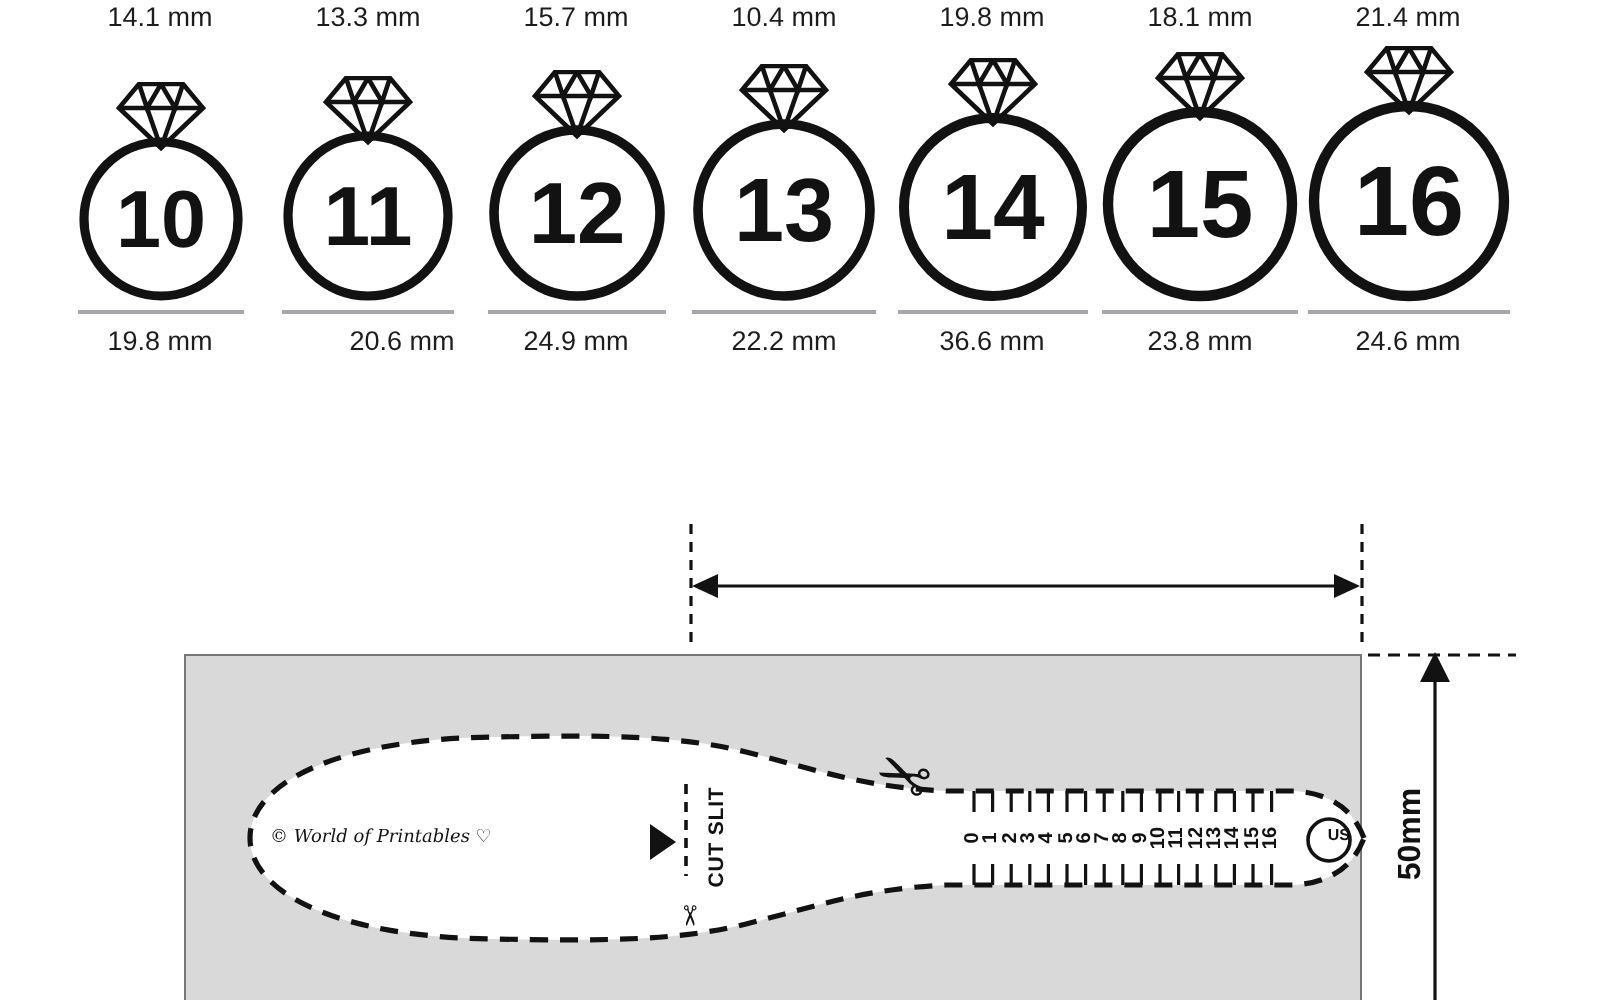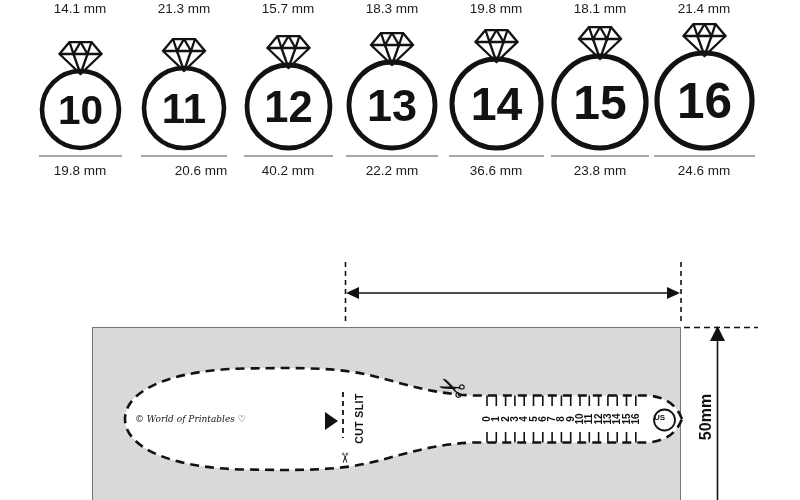--- a/index.html
+++ b/index.html
@@ -20,32 +20,32 @@
          font-family:"DejaVu Serif",serif;font-style:italic;font-size:9px;color:#121212;}
   .yrs{position:absolute;left:227px;top:413px;width:92px;text-align:center;
        font-size:13px;font-weight:700;letter-spacing:.2px;color:#121212;}
   .tri{position:absolute;left:325px;top:412px;width:0;height:0;
        border-left:13px solid #121212;border-top:9px solid transparent;border-bottom:9px solid transparent;}
   .cut-slit{position:absolute;left:333px;top:412px;width:52px;height:13px;line-height:13px;text-align:center;
             transform:rotate(-90deg);font-size:10.5px;font-weight:700;letter-spacing:.4px;color:#121212;}
   .ruler-nums{position:absolute;left:0;top:0;width:800px;height:500px;pointer-events:none;}
   .ruler-num{position:absolute;top:407px;width:24px;height:24px;line-height:24px;text-align:center;
              transform:rotate(-90deg);font-size:10px;font-weight:700;color:#121212;}
-  .us-badge{position:absolute;left:654px;top:413px;width:21px;text-align:left;
+  .us-badge{position:absolute;left:654px;top:413px;width:21px;text-align:right;
             font-size:8px;font-weight:700;color:#121212;}
 </style>
 </head>
 <body>
 
 <div class="stage">
 
   <div class="mm-label" style="left:28px;top:1px">14.1 mm</div>
-  <div class="mm-label" style="left:132px;top:1px">21.3 mm</div>
+  <div class="mm-label" style="left:132px;top:1px">13.3 mm</div>
   <div class="mm-label" style="left:236px;top:1px">15.7 mm</div>
-  <div class="mm-label" style="left:340px;top:1px">18.3 mm</div>
+  <div class="mm-label" style="left:340px;top:1px">10.4 mm</div>
   <div class="mm-label" style="left:444px;top:1px">19.8 mm</div>
   <div class="mm-label" style="left:548px;top:1px">18.1 mm</div>
   <div class="mm-label" style="left:652px;top:1px">21.4 mm</div>
 
   <svg class="ring-svg" style="left:36.5px;top:41px" width="87" height="111" viewBox="0 0 87 111">
     <g transform="translate(43.5,0)">
         <use href="#diamond"></use>
       <circle cx="0" cy="68.5" r="38.5" fill="none" stroke="#121212" stroke-width="4.6"></circle>
       <text x="0" y="82.5" text-anchor="middle" font-size="40.5" font-weight="bold" fill="#121212">10</text>
       </g>
@@ -96,21 +96,21 @@
   <div class="underline" style="left:38.5px;top:155px;width:83px"></div>
   <div class="underline" style="left:141px;top:155px;width:86px"></div>
   <div class="underline" style="left:243.5px;top:155px;width:89px"></div>
   <div class="underline" style="left:346px;top:155px;width:92px"></div>
   <div class="underline" style="left:448.5px;top:155px;width:95px"></div>
   <div class="underline" style="left:551px;top:155px;width:98px"></div>
   <div class="underline" style="left:653.5px;top:155px;width:101px"></div>
 
   <div class="mm-label" style="left:28px;top:163px">19.8 mm</div>
   <div class="mm-label" style="left:149px;top:163px">20.6 mm</div>
-  <div class="mm-label" style="left:236px;top:163px">40.2 mm</div>
+  <div class="mm-label" style="left:236px;top:163px">24.9 mm</div>
   <div class="mm-label" style="left:340px;top:163px">22.2 mm</div>
   <div class="mm-label" style="left:444px;top:163px">36.6 mm</div>
   <div class="mm-label" style="left:548px;top:163px">23.8 mm</div>
   <div class="mm-label" style="left:652px;top:163px">24.6 mm</div>
 
   <div class="gray-box"></div>
 
   <svg class="overlay" viewBox="0 0 800 500">
     <defs>
       <g id="diamond" fill="none" stroke="#121212" stroke-width="2.3">

